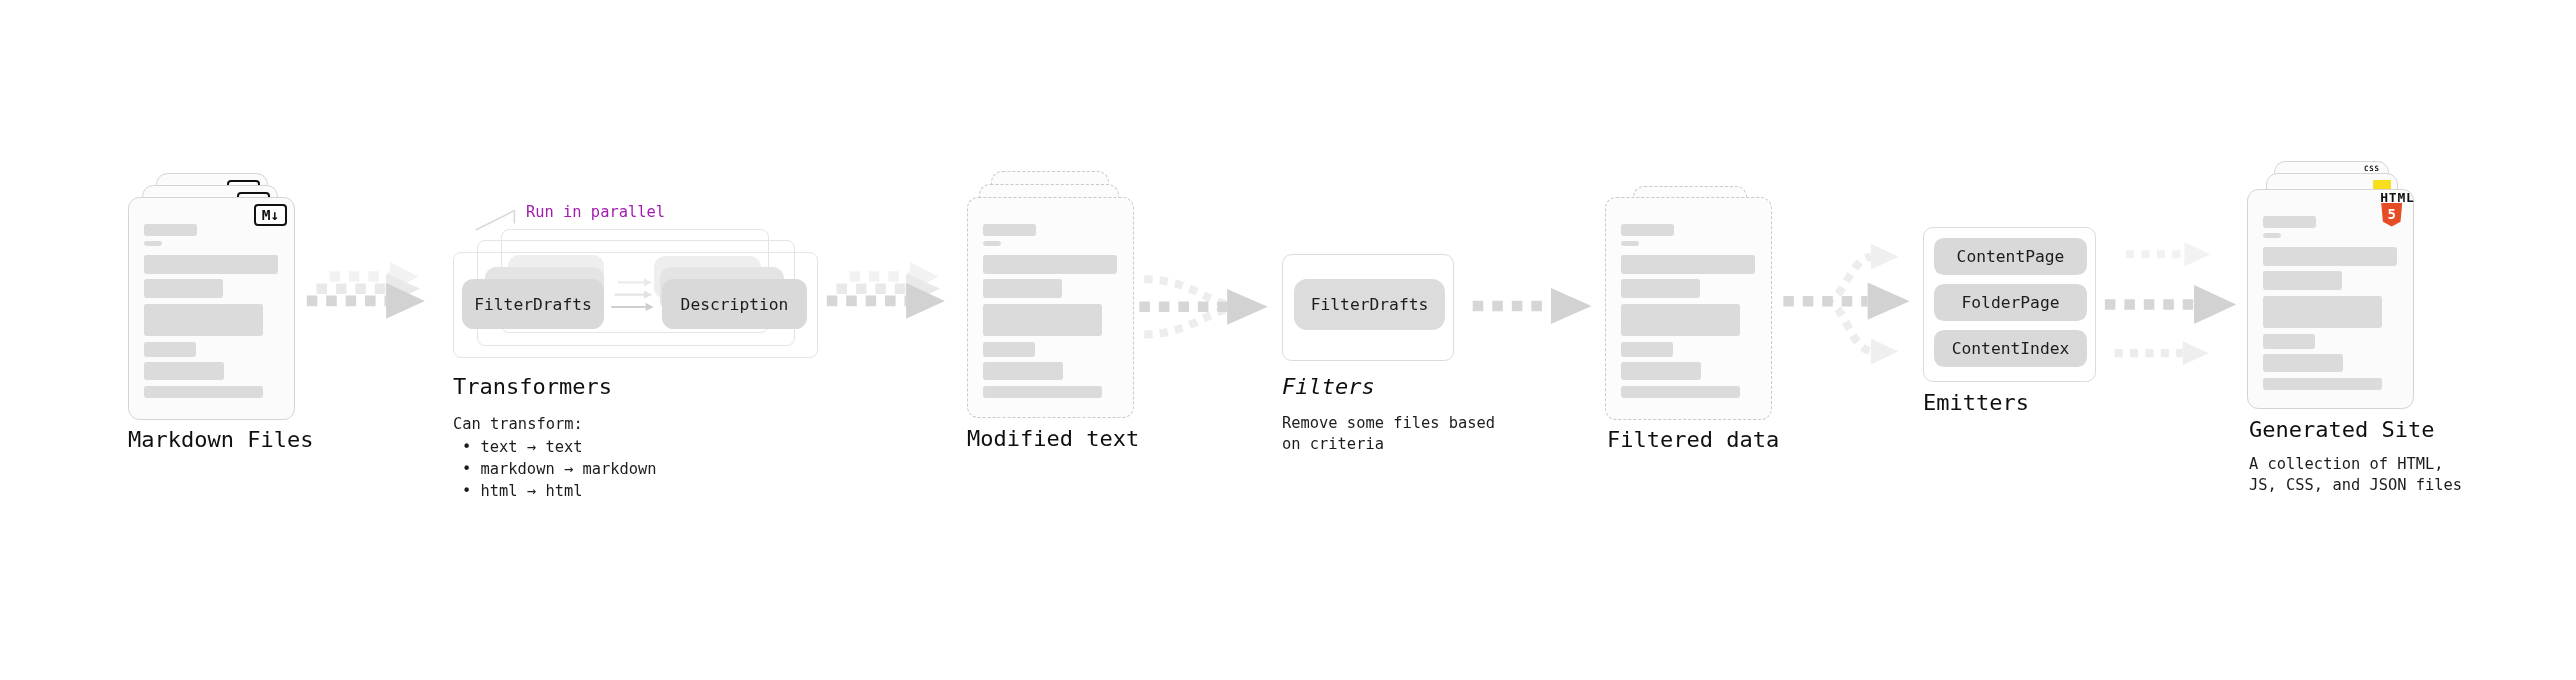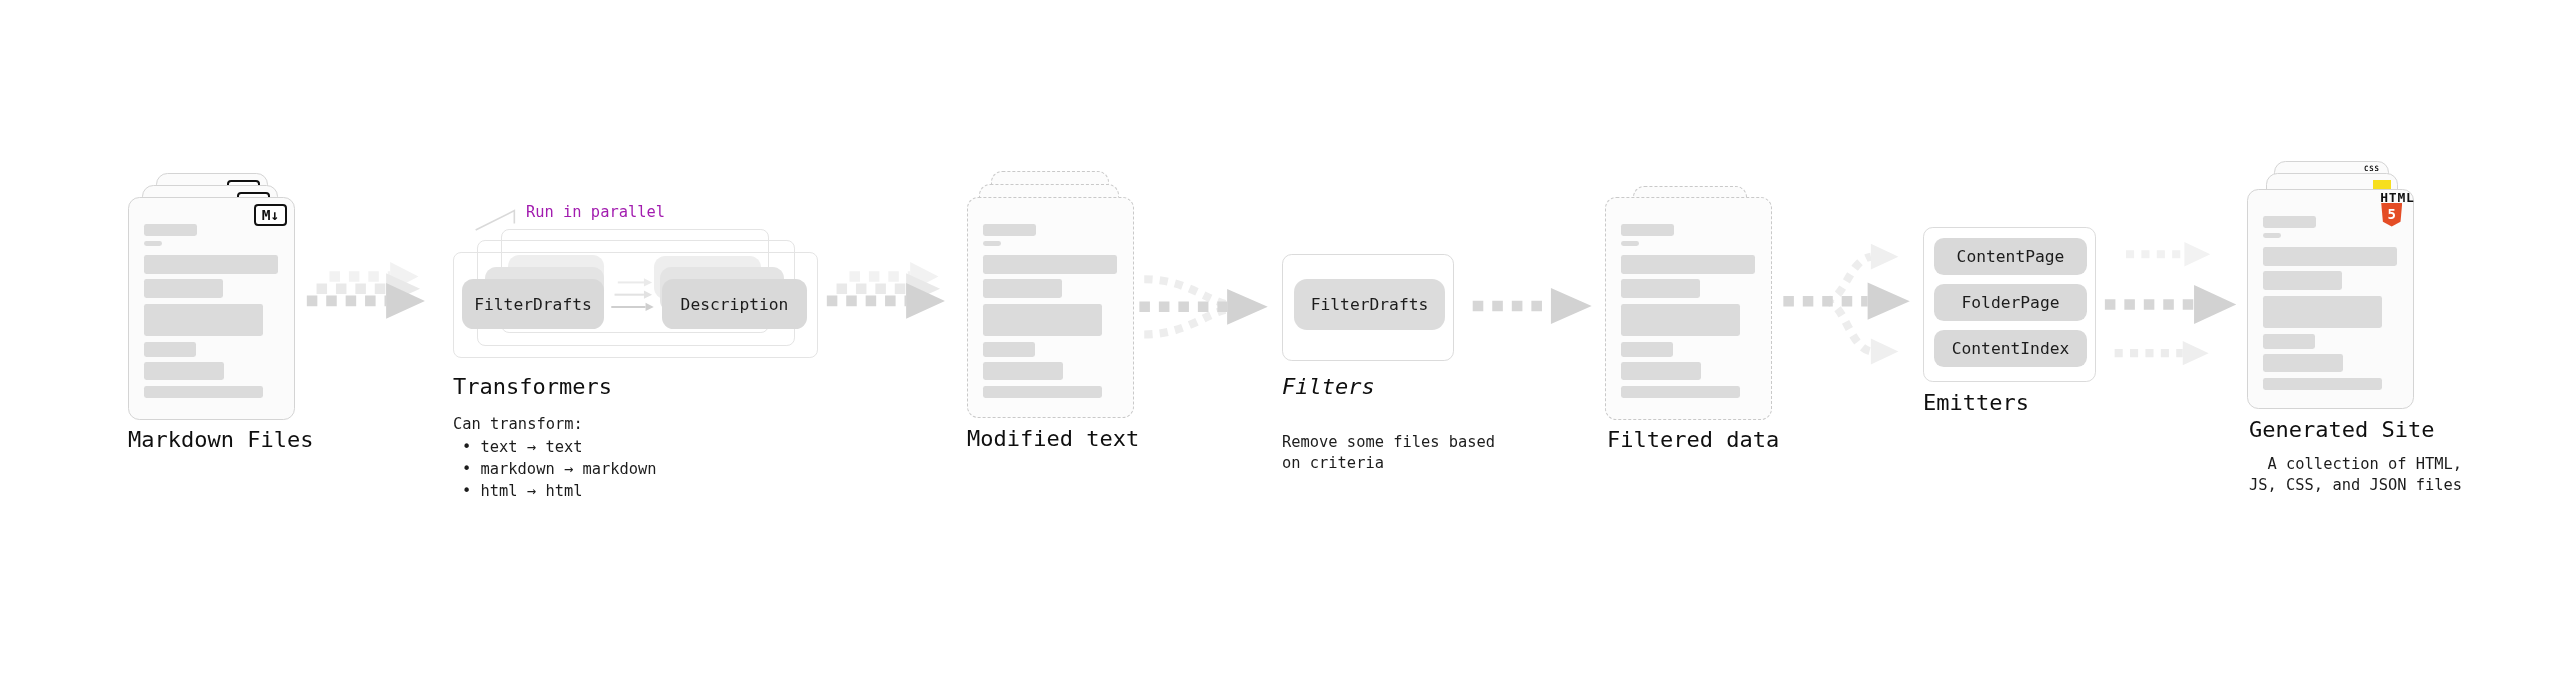--- a/index.html
+++ b/index.html
@@ -108,23 +108,23 @@
   .lbl-modified { left:967px; top:427px; }
   .lbl-filters  { left:1282px; top:375px;font-style:italic; }
   .lbl-filtered { left:1607px; top:428px; }
   .lbl-emitters { left:1923px; top:391px; }
   .lbl-site     { left:2249px; top:418px; }
 
   .stage-sub { position:absolute; font-size:15.4px; line-height:21px; color:#1c1c1c; white-space:nowrap; }
   .sub-note     { left:453px;  top:414px; }
   .sub-bullets  { left:462px;  top:436px; line-height:22px; }
   .sub-modified { left:967px; top:464px; }
-  .sub-filters  { left:1282px; top:413px;margin-top:19px; }
+  .sub-filters  { left:1282px; top:413px; }
   .sub-emitters { left:1923px; top:428px; }
-  .sub-site     { left:2249px; top:454px;text-align:right; }
+  .sub-site     { left:2249px; top:454px; }
 
   
   .arrow-1 { left:305px;  top:258px; }
   .arrow-2 { left:825px; top:258px; }
   .arrow-3 { left:1136px; top:267px; }
   .arrow-4 { left:1471px; top:284px; }
   .arrow-5 { left:1780px; top:238px; }
   .arrow-6 { left:2103px; top:238px; }
   .arrow-inner { left:608px; top:275px; }
   .leader { left:470px; top:205px; }

